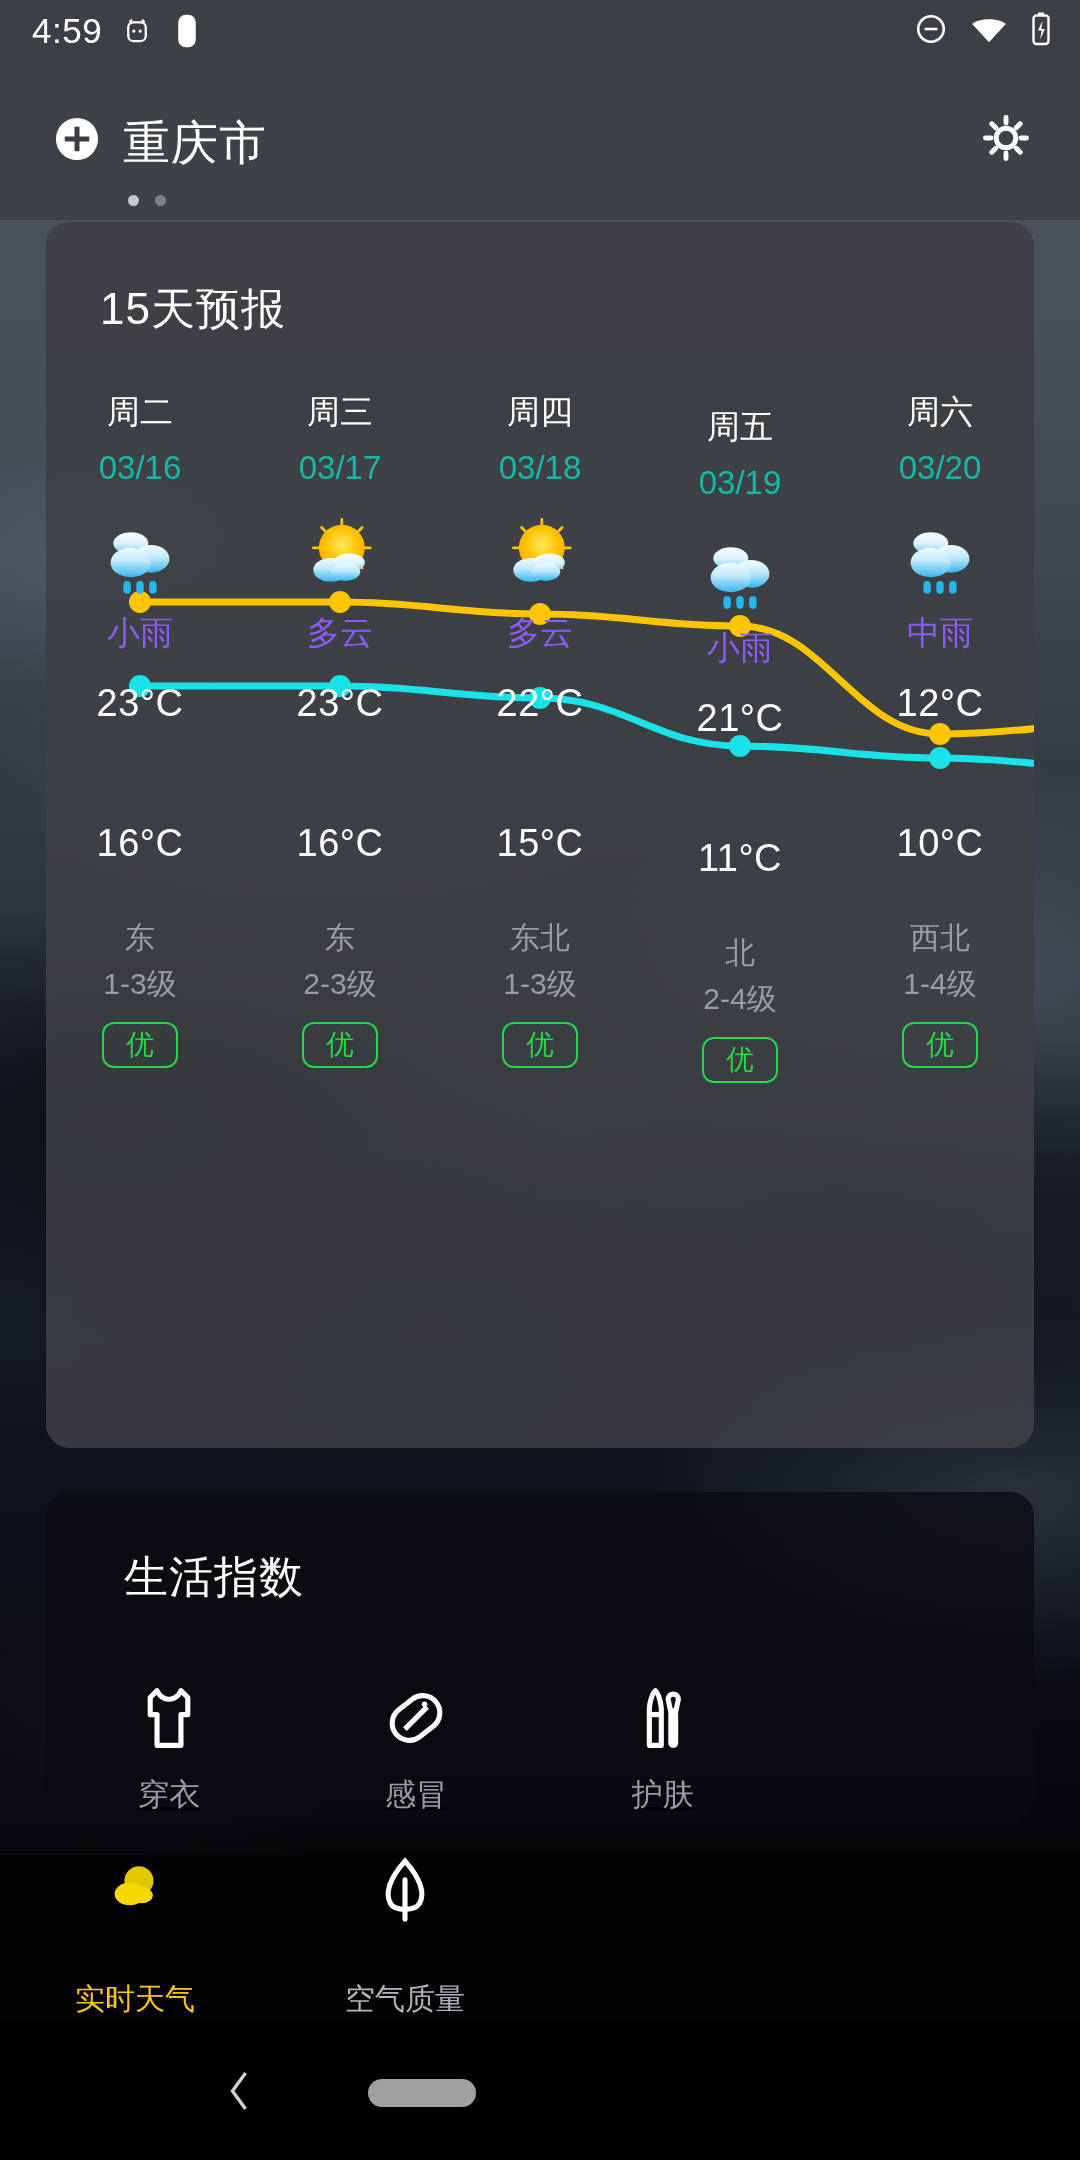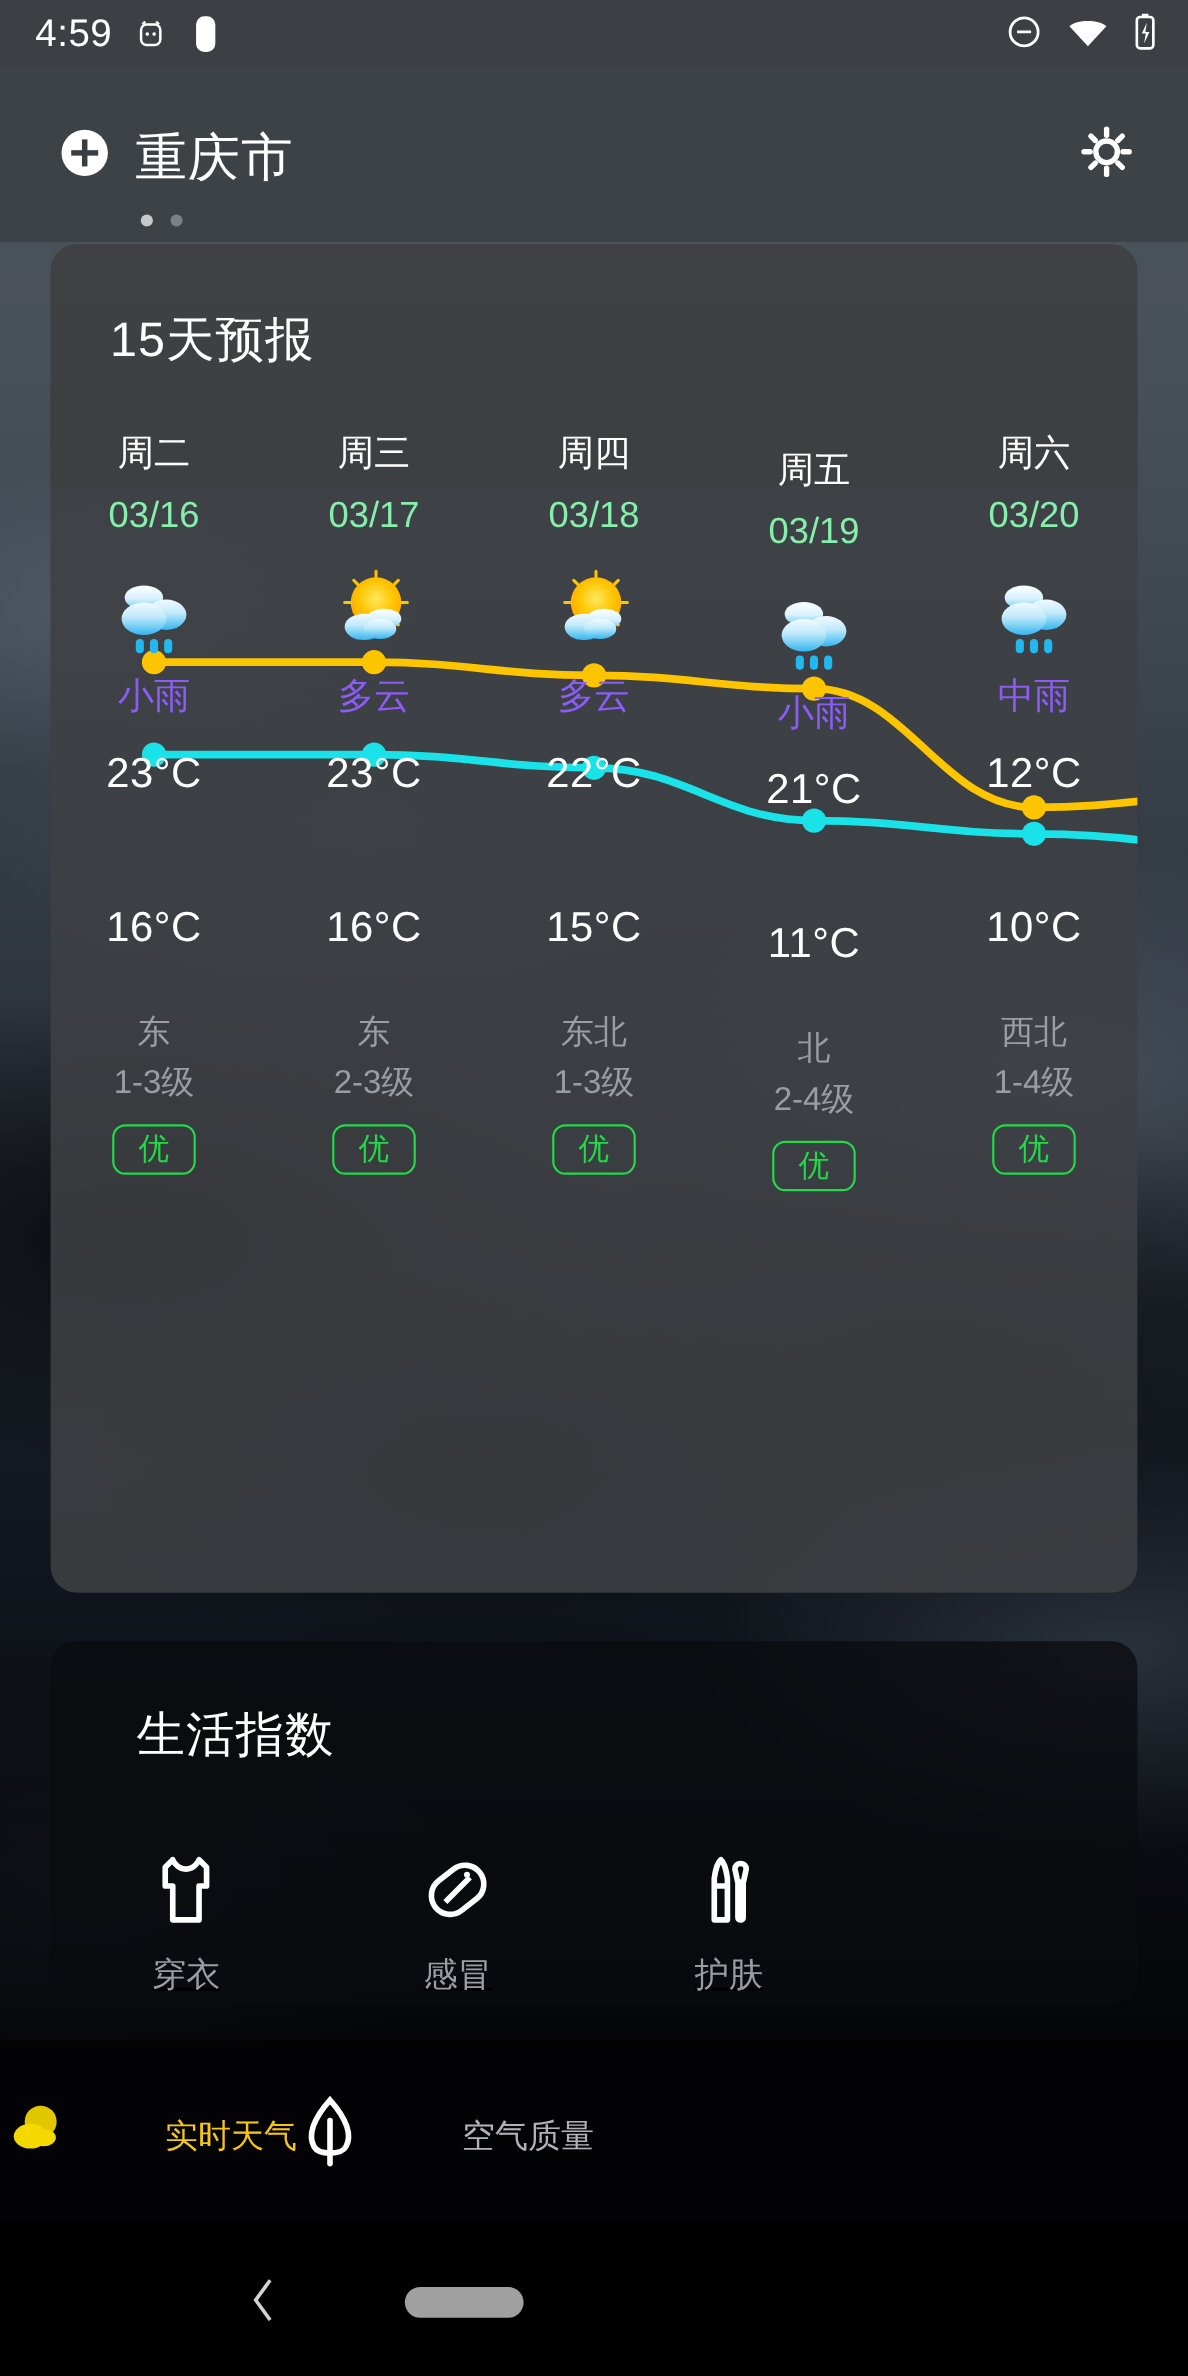--- a/index.html
+++ b/index.html
@@ -77,21 +77,21 @@
 
   
   #days {
     position:absolute; left:46px; top:390px; width:988px; height:1060px;
     overflow:hidden; z-index:12;
   }
   #days-inner { position:relative; width:1400px; height:1060px; }
 
   .col { position:absolute; top:0; width:160px; text-align:center; }
   .c-week { color:#fff; font-size:33px; margin-top:0; }
-  .c-date { color:#86efac; font-size:33px; margin-top:14px; }
+  .c-date { color:#14b8a6; font-size:33px; margin-top:14px; }
   .c-ico  { height:96px; margin-top:22px; display:flex; align-items:center; justify-content:center; }
   .c-cond { color:#8b5cf6; font-size:33px; margin-top:6px;font-family:Liberation Mono, monospace; }
   .c-hi   { color:#fff; font-size:38px; margin-top:26px; letter-spacing:.5px; }
   .c-lo   { color:#fff; font-size:38px; position:absolute; top:432px; left:0; width:160px; text-align:center; letter-spacing:.5px; }
   .c-wd   { color:#9a9ea3; font-size:30px; position:absolute; top:528px; left:0; width:160px; text-align:center; }
   .c-wl   { color:#9a9ea3; font-size:30px; position:absolute; top:574px; left:0; width:160px; text-align:center; }
   .c-aq   { position:absolute; top:632px; left:0; width:160px; display:flex; justify-content:center; }
   .aq-pill {
     border:2px solid #23d94a; border-radius:12px;
     color:#23d94a; font-size:28px;
@@ -114,21 +114,21 @@
   }
   .li-item { width:247px; text-align:center;text-decoration:underline; }
   .li-ic { height:92px; display:flex; align-items:center; justify-content:center; }
   .li-lb { color:#9a9ea3; font-size:31px; margin-top:10px; }
 
   
   #tabbar {
     position:absolute; left:0; top:1855px; width:1080px; height:165px;
     background:#030305; display:flex; z-index:45;
   }
-  .tab { width:270px; display:flex; flex-direction:row; align-items:center; justify-content:space-between;gap:44px; }
+  .tab { width:270px; display:flex; flex-direction:column; align-items:center; justify-content:center;gap:44px; }
   .tab-ic { height:72px; display:flex; align-items:center; justify-content:center; }
   .tab-lb { font-size:30px; margin-top:10px; color:#b0b4b8; }
   .tab.active .tab-lb { color:#f5c518; }
 
   
   #navbar { position:absolute; left:0; top:2020px; width:1080px; height:140px; background:#000; z-index:50; }
   #nav-back { position:absolute; left:222px; top:48px; }
   #nav-home {
     position:absolute; left:368px; top:59px; width:108px; height:28px;
     background:#a0a0a0; border-radius:14px;

